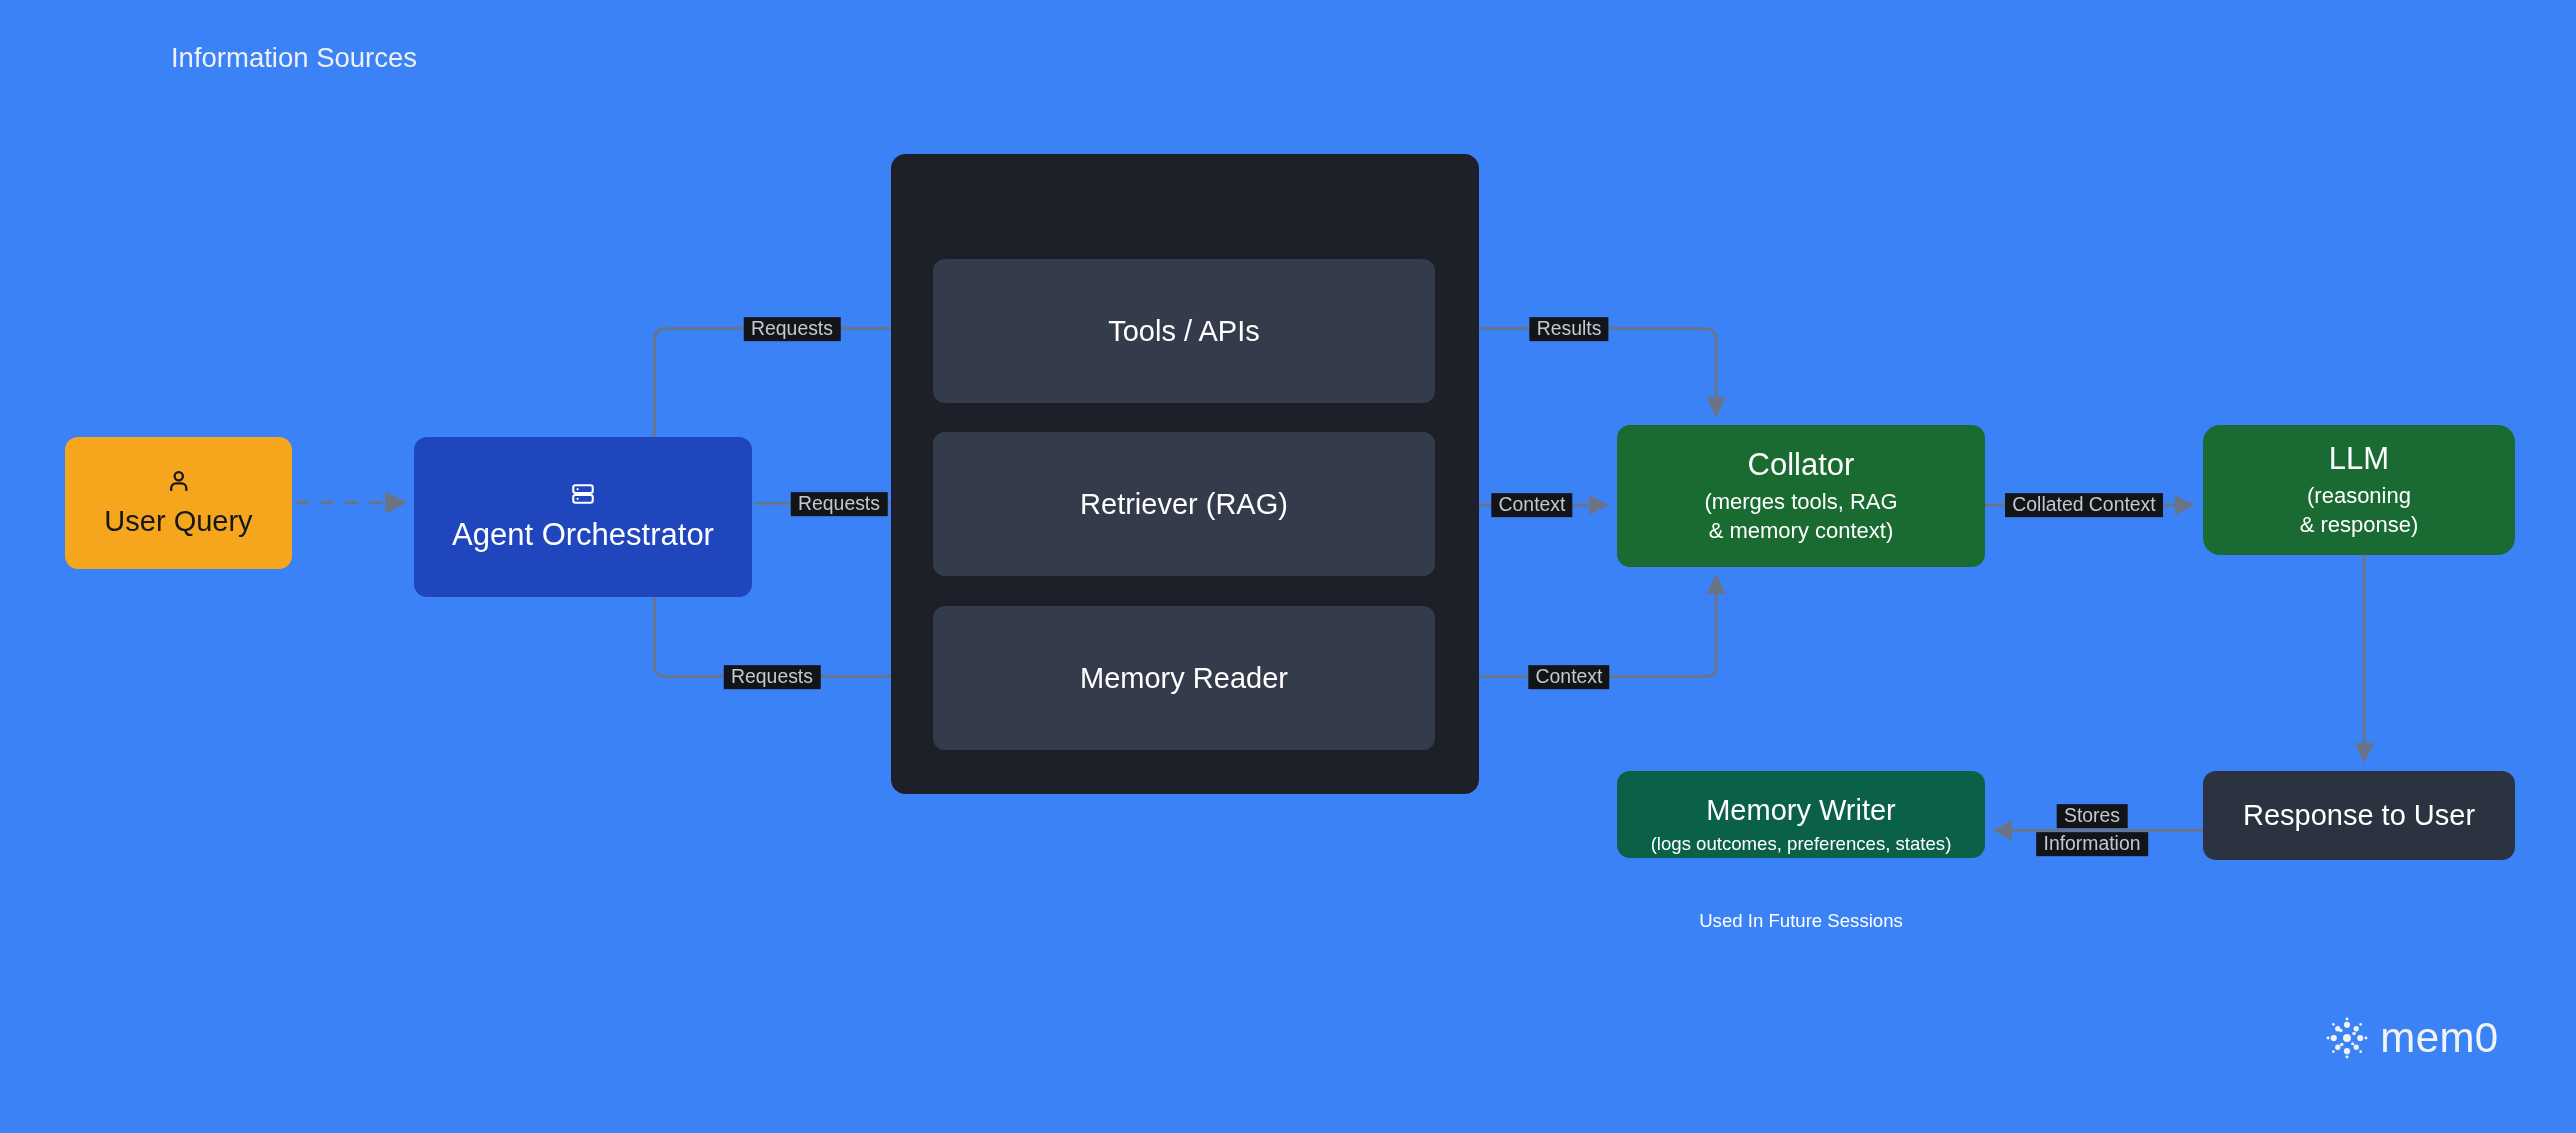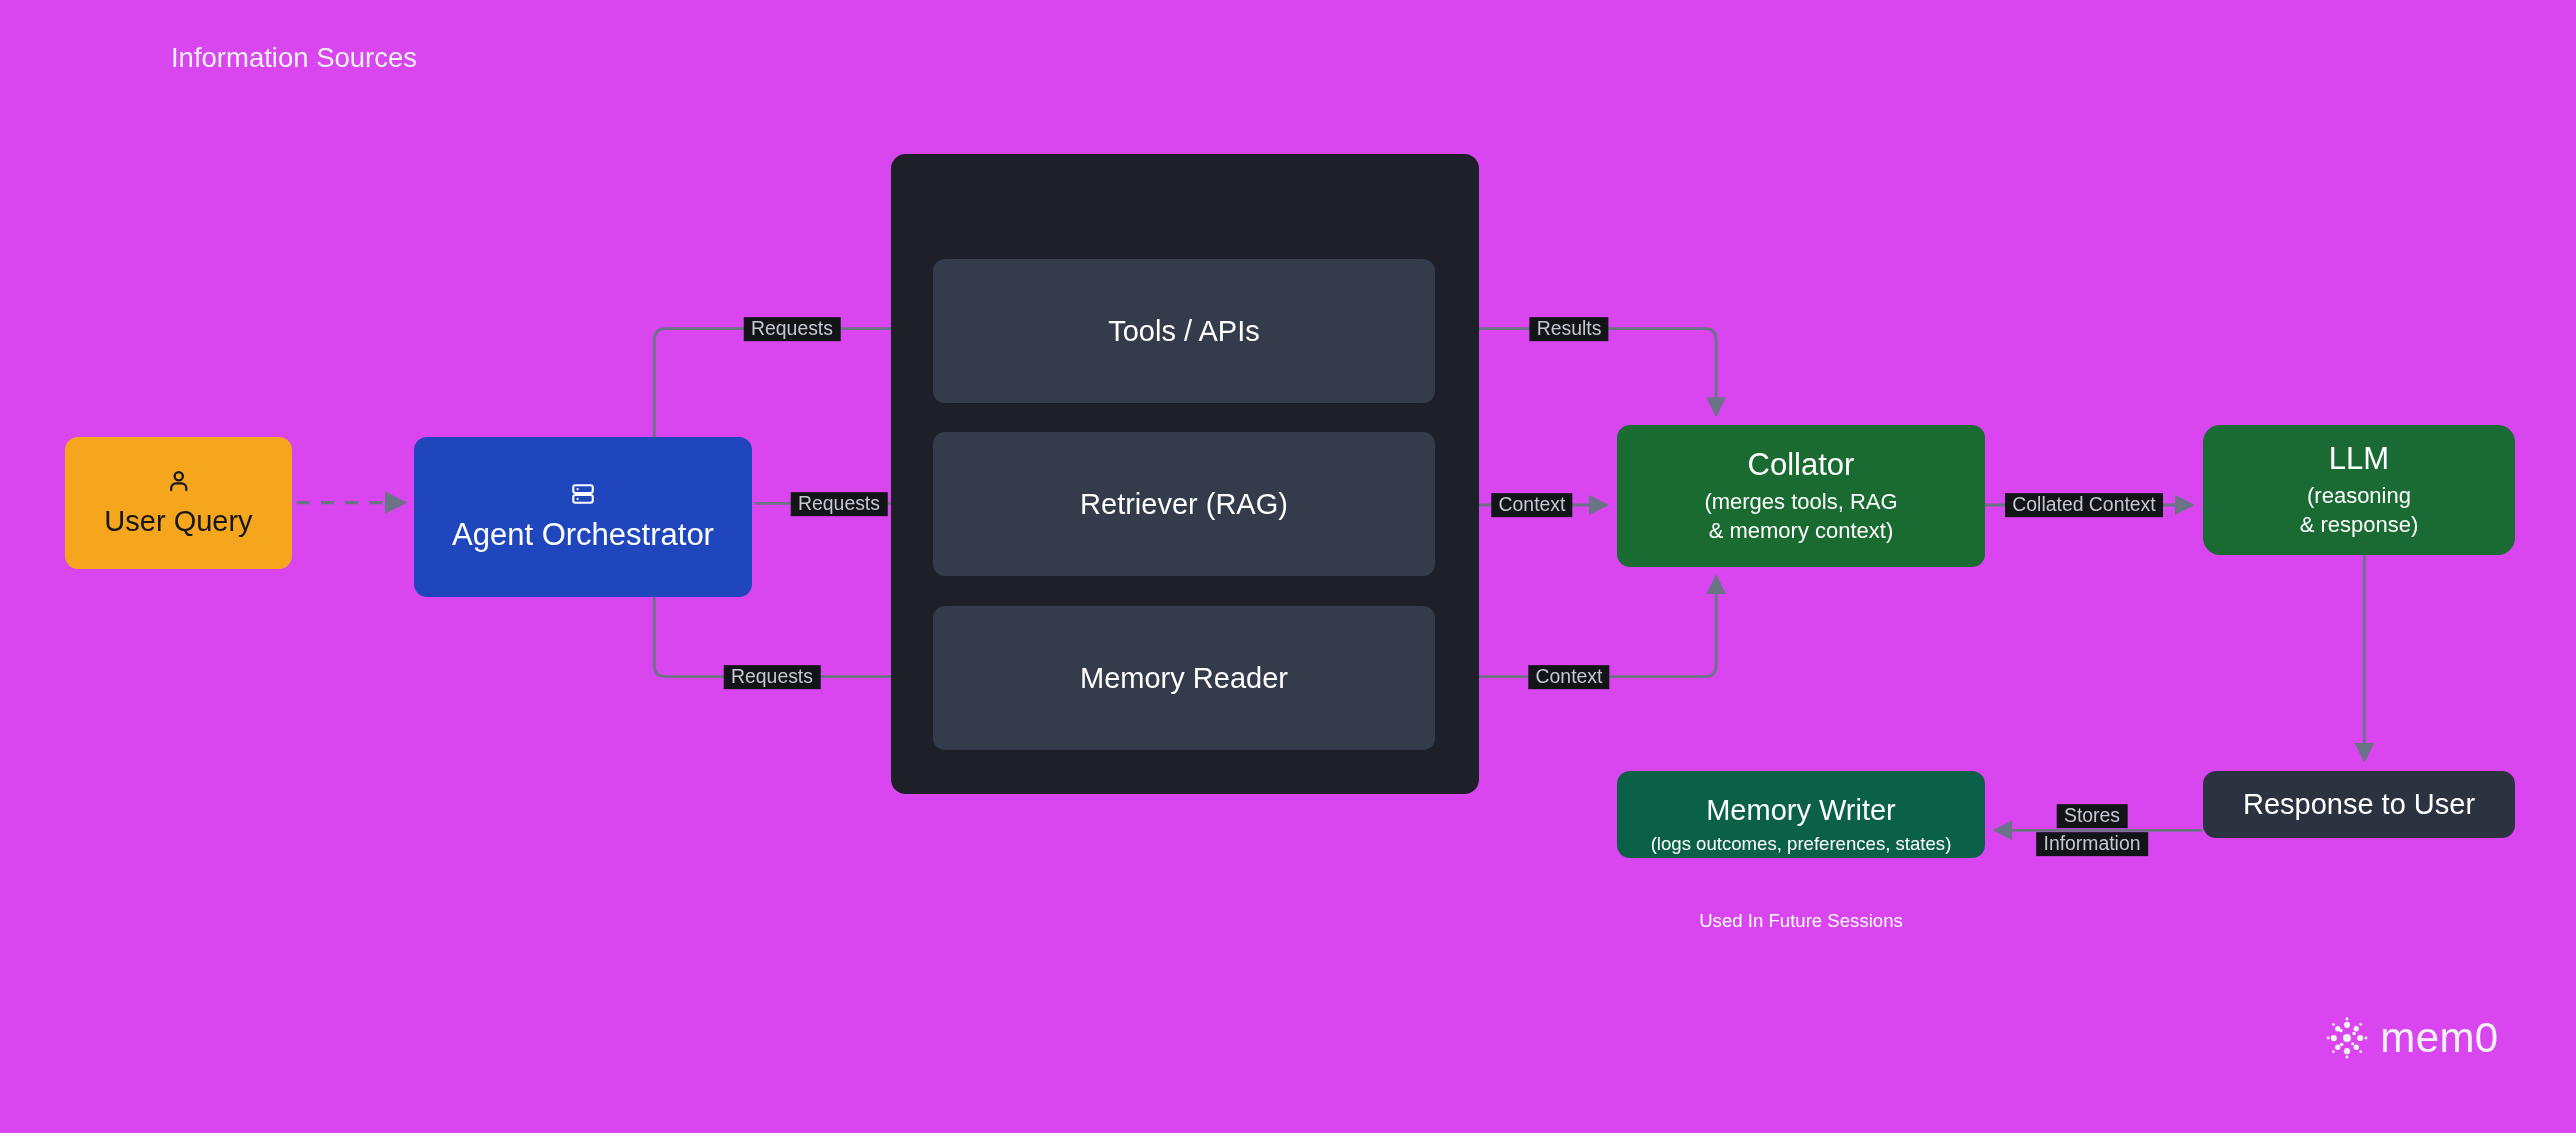--- a/index.html
+++ b/index.html
@@ -4,21 +4,21 @@
 <style>
   html, body {
     margin: 0;
     padding: 0;
     background: #131417;
   }
   #stage {
     position: relative;
     width: 2576px;
     height: 1133px;
-    background: #d946ef;
+    background: #3b82f6;
     font-family: "Liberation Sans", sans-serif;
     overflow: hidden;
   }
   #edges {
     position: absolute;
     inset: 0;
     width: 2576px;
     height: 1133px;
     pointer-events: none;
   }
@@ -103,21 +103,21 @@
   #llm .sub { font-size: 22px; }
 
   #memoryWriter {
     left: 1617px; top: 771px; width: 368px; height: 87px;
     background: #0b6048;
   }
   #memoryWriter .title { font-size: 29px; margin-top: 20px; }
   #memoryWriter .sub { font-size: 18.6px; }
 
   #responseUser {
-    left: 2203px; top: 771px; width: 312px; height: 67px;
+    left: 2203px; top: 771px; width: 312px; height: 89px;
     background: #2b3240;
   }
   #responseUser .title { font-size: 29px; }
 
   #futureSessions {
     position: absolute;
     left: 1617px;
     top: 910px;
     width: 368px;
     text-align: center;

